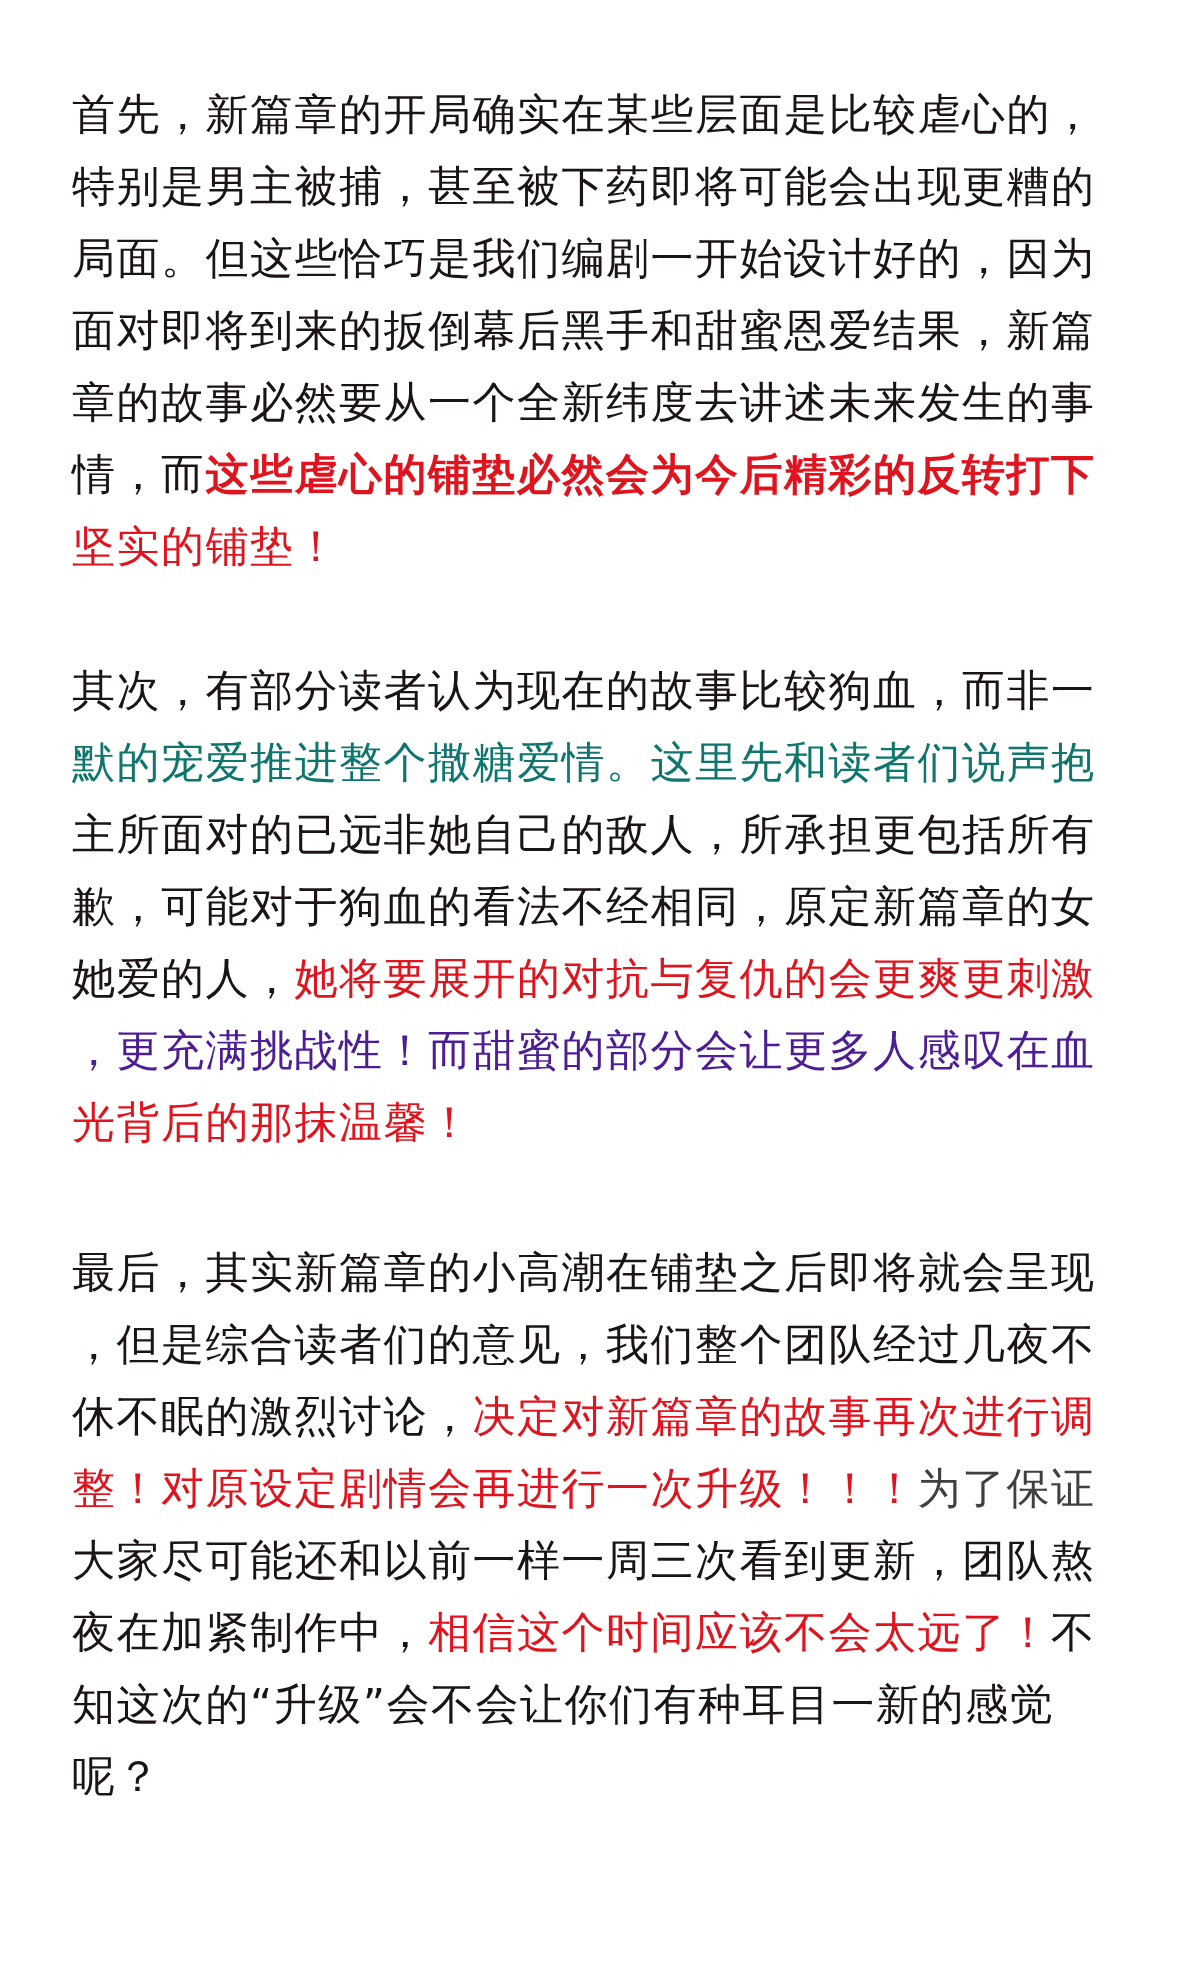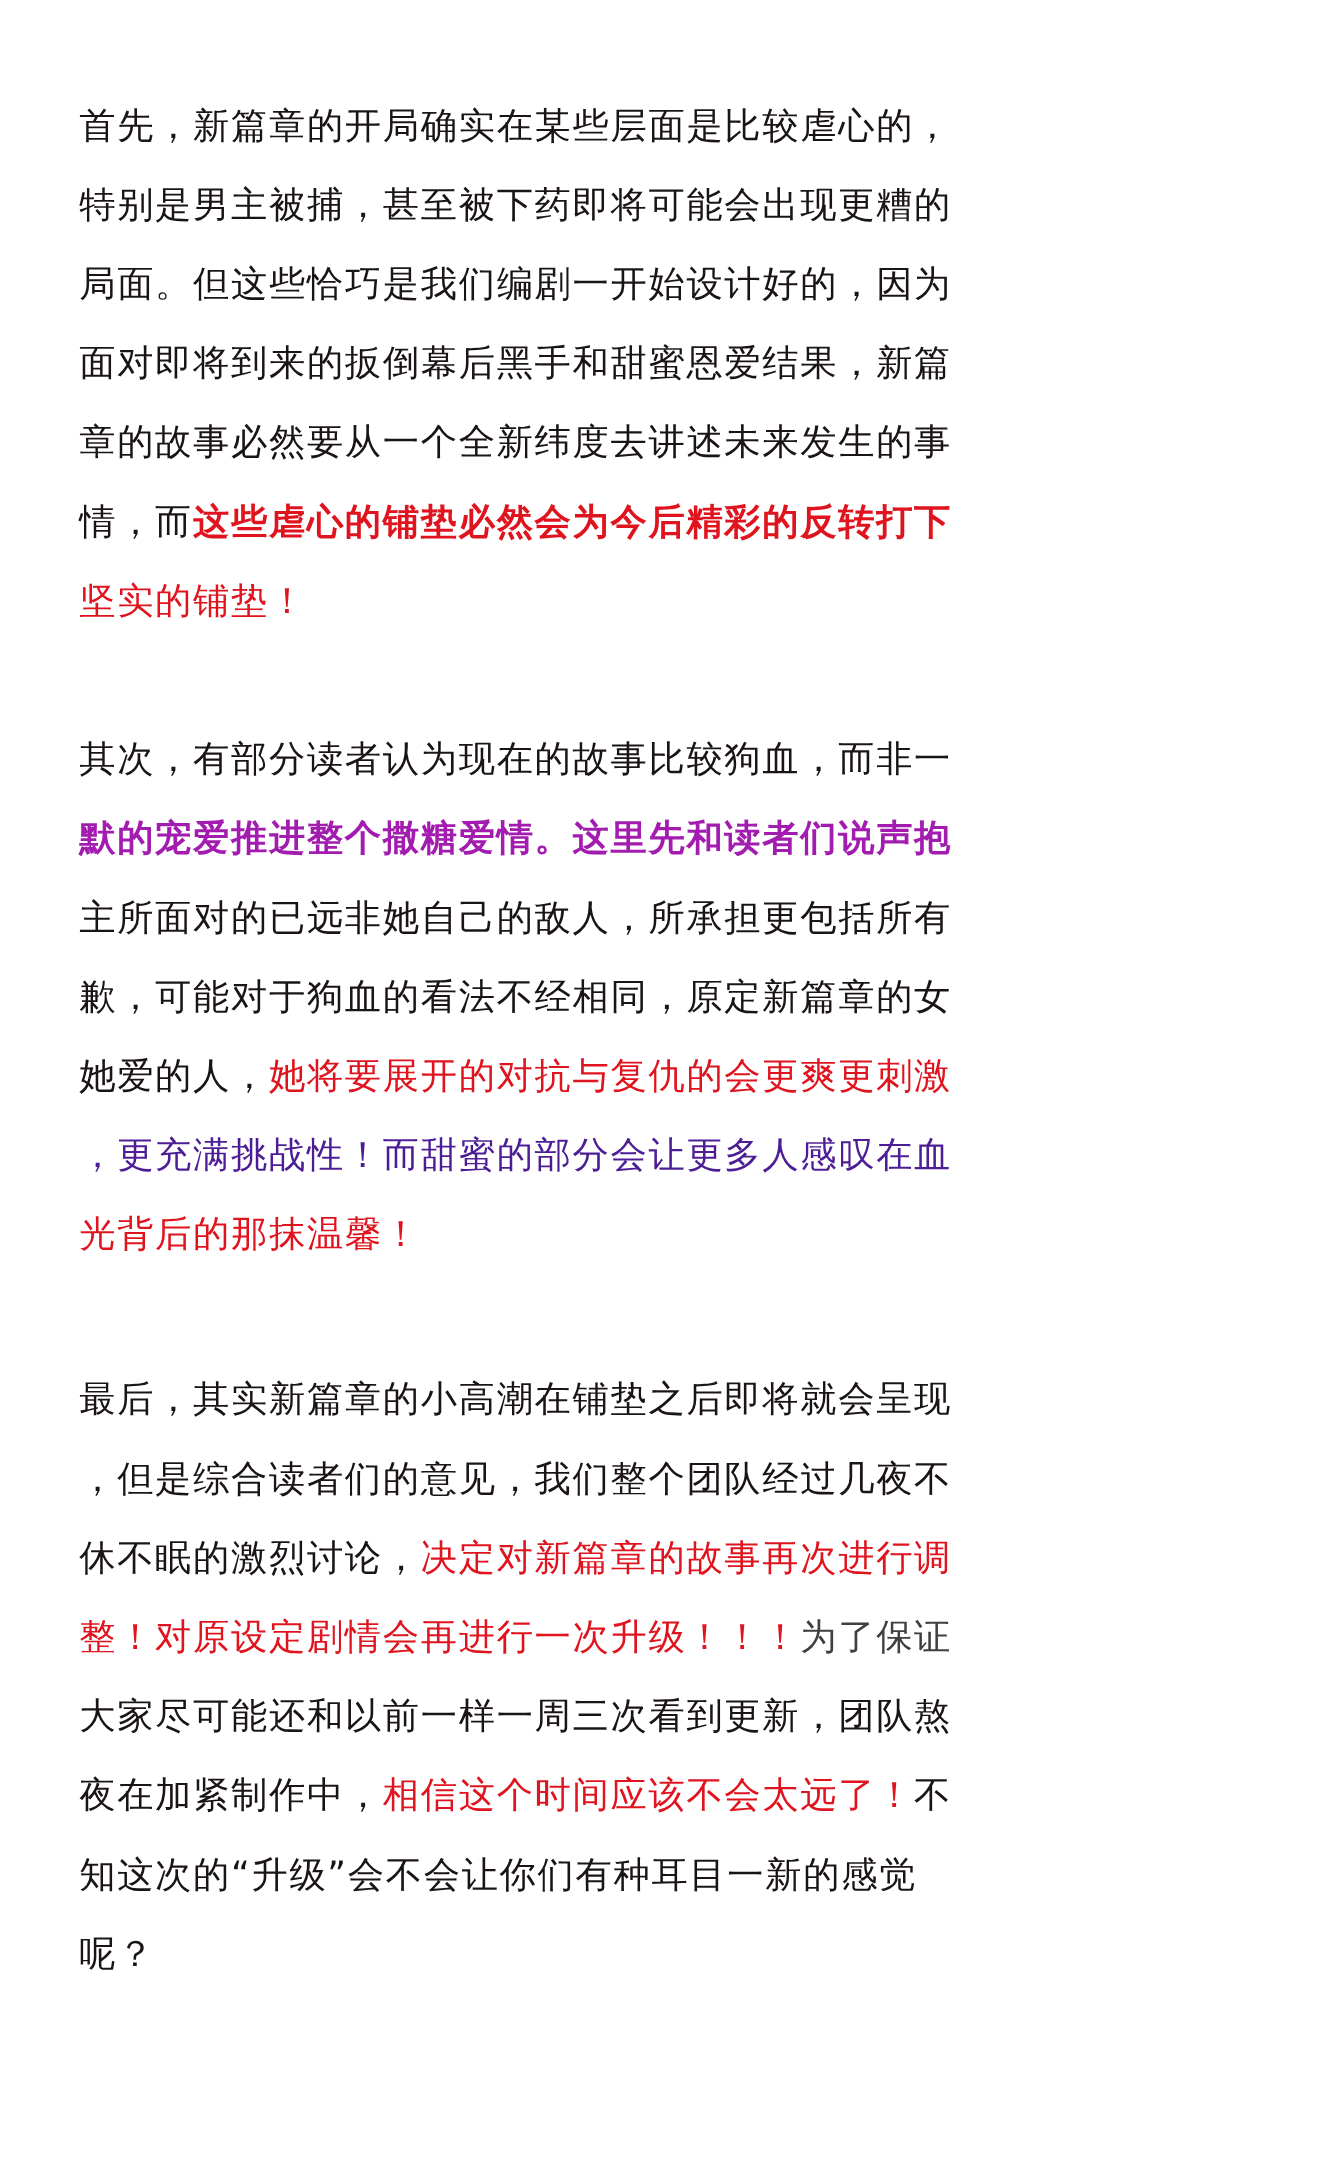--- a/index.html
+++ b/index.html
@@ -20,21 +20,21 @@
       left: 72px;
       top: 78px;
       width: 1080px;
     }
     .paragraph {
       margin: 0 0 72px 0;
     }
     .paragraph.p2 { margin-bottom: 78px; }
     .line {
       display: block;
-      font-size: 33px;
+      font-size: 43px;
       line-height: 72px;
       height: 72px;
       white-space: nowrap;
       letter-spacing: 1.5px;
     }
     .seg-normal { color: #1a1414; }
     .seg-highlight { color: #e0141e; }
   </style>
 </head>
 <body>
@@ -44,21 +44,21 @@
       <span class="line"><span class="seg-normal" style="color: rgb(26, 20, 20);">首先，新篇章的开局确实在某些层面是比较虐心的，</span></span>
       <span class="line"><span class="seg-normal" style="color: rgb(26, 20, 20);">特别是男主被捕，甚至被下药即将可能会出现更糟的</span></span>
       <span class="line"><span class="seg-normal" style="color: rgb(26, 20, 20);">局面。但这些恰巧是我们编剧一开始设计好的，因为</span></span>
       <span class="line"><span class="seg-normal" style="color: rgb(26, 20, 20);">面对即将到来的扳倒幕后黑手和甜蜜恩爱结果，新篇</span></span>
       <span class="line"><span class="seg-normal" style="color: rgb(26, 20, 20);">章的故事必然要从一个全新纬度去讲述未来发生的事</span></span>
       <span class="line"><span class="seg-normal" style="color: rgb(26, 20, 20); text-align: right;">情，而</span><span class="seg-highlight" style="color: rgb(224, 20, 30); font-weight: bold;">这些虐心的铺垫必然会为今后精彩的反转打下</span></span>
       <span class="line"><span class="seg-highlight" style="color: rgb(224, 20, 30);">坚实的铺垫！</span></span>
     </div>
   <div class="paragraph p2">
       <span class="line"><span class="seg-normal" style="color: rgb(26, 20, 20);">其次，有部分读者认为现在的故事比较狗血，而非一</span></span>
-      <span class="line"><span class="seg-normal" style="color: #a21caf; font-weight: bold;">默的宠爱推进整个撒糖爱情。这里先和读者们说声抱</span></span>
+      <span class="line"><span class="seg-normal" style="color: #0f766e;">默的宠爱推进整个撒糖爱情。这里先和读者们说声抱</span></span>
       <span class="line"><span class="seg-normal" style="color: rgb(26, 20, 20);">主所面对的已远非她自己的敌人，所承担更包括所有</span></span>
       <span class="line"><span class="seg-normal" style="color: rgb(26, 20, 20);">歉，可能对于狗血的看法不经相同，原定新篇章的女</span></span>
       <span class="line"><span class="seg-normal" style="color: rgb(26, 20, 20);">她爱的人，</span><span class="seg-highlight" style="color: rgb(224, 20, 30);">她将要展开的对抗与复仇的会更爽更刺激</span></span>
       <span class="line"><span class="seg-highlight" style="color: #4c1d95;">，更充满挑战性！而甜蜜的部分会让更多人感叹在血</span></span>
       <span class="line"><span class="seg-highlight" style="color: rgb(224, 20, 30);">光背后的那抹温馨！</span></span>
     </div>
   <div class="paragraph p3">
       <span class="line"><span class="seg-normal" style="color: rgb(26, 20, 20);">最后，其实新篇章的小高潮在铺垫之后即将就会呈现</span></span>
       <span class="line"><span class="seg-normal" style="color: rgb(26, 20, 20);">，但是综合读者们的意见，我们整个团队经过几夜不</span></span>
       <span class="line"><span class="seg-normal" style="color: rgb(26, 20, 20);">休不眠的激烈讨论，</span><span class="seg-highlight" style="color: rgb(224, 20, 30);">决定对新篇章的故事再次进行调</span></span>

